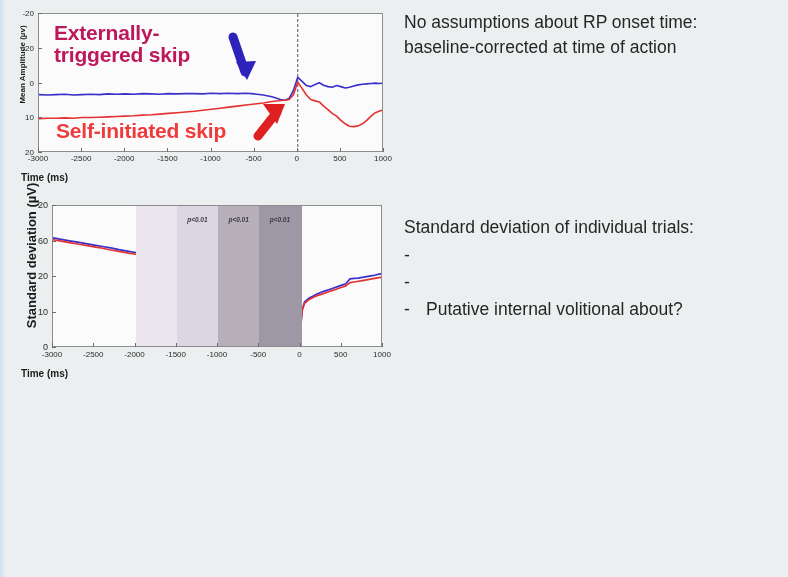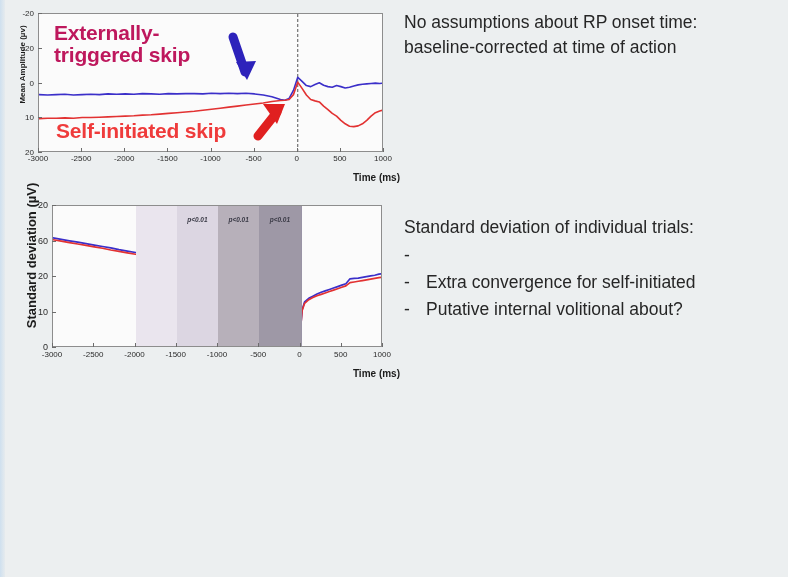--- a/index.html
+++ b/index.html
@@ -30,22 +30,23 @@
     white-space:nowrap;
     color:#1c1c1c;
     font-weight:bold;
     text-align:center;
   }
   .xlabel{
     position:absolute;
     white-space:nowrap;
     color:#1c1c1c;
     font-weight:bold;
-    text-align:right;
+    text-align:left;
     width:100%;
+    margin-left:21px;
   }
   .tick-x{
     position:absolute;
     color:#2b2b2b;
     white-space:nowrap;
     transform:translateX(-50%);
     text-align:center;
   }
   .tick-y{
     position:absolute;
@@ -232,19 +233,18 @@
 
 <div class="slide-text" id="text-top">No assumptions about RP onset time:
 baseline-corrected at time of action</div>
 <div class="slide-text" id="text-bottom-title">Standard deviation of individual trials:</div>
 <div class="bullets" id="bullet-list">
     <div class="bullet">
       <span class="dash">-</span>
     </div>
     <div class="bullet">
       <span class="dash">-</span>
-      <span>Extra convergence for self-initiated</span>
     </div>
     <div class="bullet">
       <span class="dash">-</span>
       <span>Putative internal volitional about?</span>
     </div>
   </div>
 
 </body></html>

